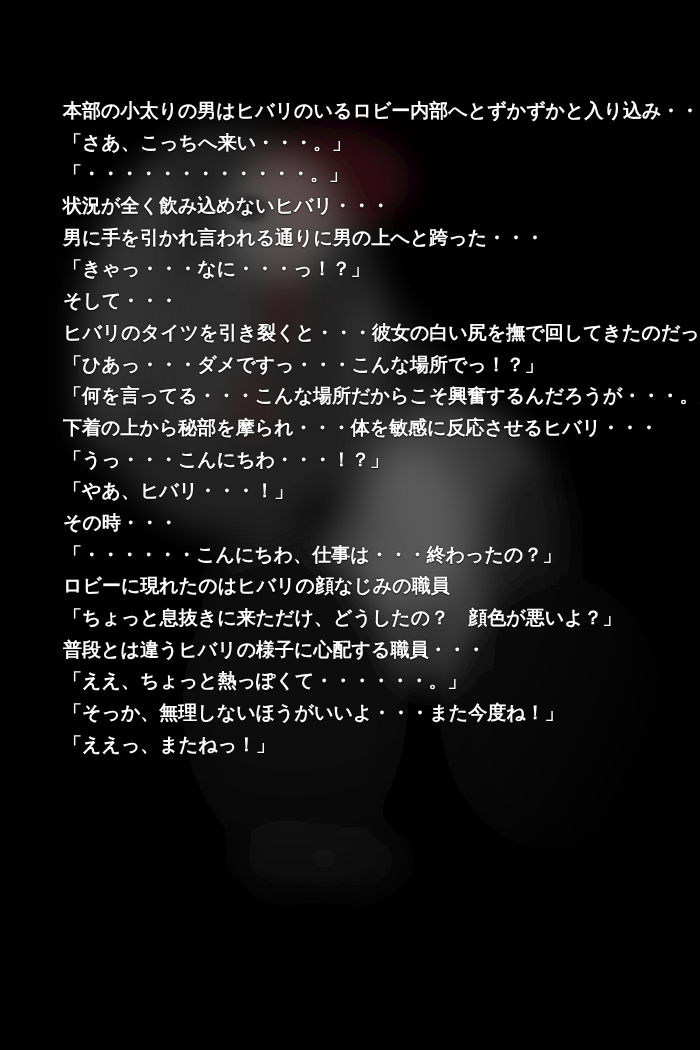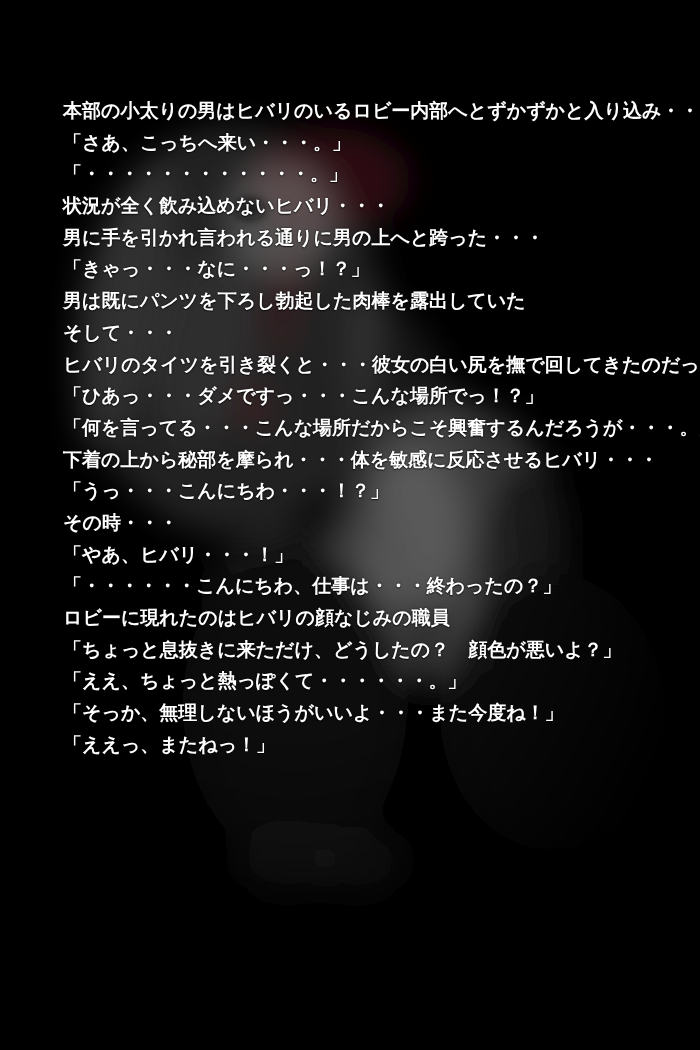--- a/index.html
+++ b/index.html
@@ -86,30 +86,30 @@
     <rect width="700" height="1050" fill="url(#vig)"></rect>
   </svg>
 
   <div class="text-block">
       <div class="text-line">本部の小太りの男はヒバリのいるロビー内部へとずかずかと入り込み・・・</div>
       <div class="text-line">「さあ、こっちへ来い・・・。」</div>
       <div class="text-line">「・・・・・・・・・・・・。」</div>
       <div class="text-line">状況が全く飲み込めないヒバリ・・・</div>
       <div class="text-line">男に手を引かれ言われる通りに男の上へと跨った・・・</div>
       <div class="text-line">「きゃっ・・・なに・・・っ！？」</div>
-      <div class="text-line">男は既にパンツを下ろし勃起した肉棒を露出していた</div>
       <div class="text-line">そして・・・</div>
       <div class="text-line">ヒバリのタイツを引き裂くと・・・彼女の白い尻を撫で回してきたのだった</div>
       <div class="text-line">「ひあっ・・・ダメですっ・・・こんな場所でっ！？」</div>
       <div class="text-line">「何を言ってる・・・こんな場所だからこそ興奮するんだろうが・・・。」</div>
       <div class="text-line">下着の上から秘部を摩られ・・・体を敏感に反応させるヒバリ・・・</div>
       <div class="text-line">「うっ・・・こんにちわ・・・！？」</div>
+      <div class="text-line">「やあ、ヒバリ・・・！」</div>
       <div class="text-line">その時・・・</div>
-      <div class="text-line">「やあ、ヒバリ・・・！」</div>
       <div class="text-line">「・・・・・・こんにちわ、仕事は・・・終わったの？」</div>
       <div class="text-line">ロビーに現れたのはヒバリの顔なじみの職員</div>
       <div class="text-line">「ちょっと息抜きに来ただけ、どうしたの？　顔色が悪いよ？」</div>
+      <div class="text-line">普段とは違うヒバリの様子に心配する職員・・・</div>
       <div class="text-line">「ええ、ちょっと熱っぽくて・・・・・・。」</div>
       <div class="text-line">「そっか、無理しないほうがいいよ・・・また今度ね！」</div>
       <div class="text-line">「ええっ、またねっ！」</div>
     </div>
 
 </div>
 
 </body></html>

